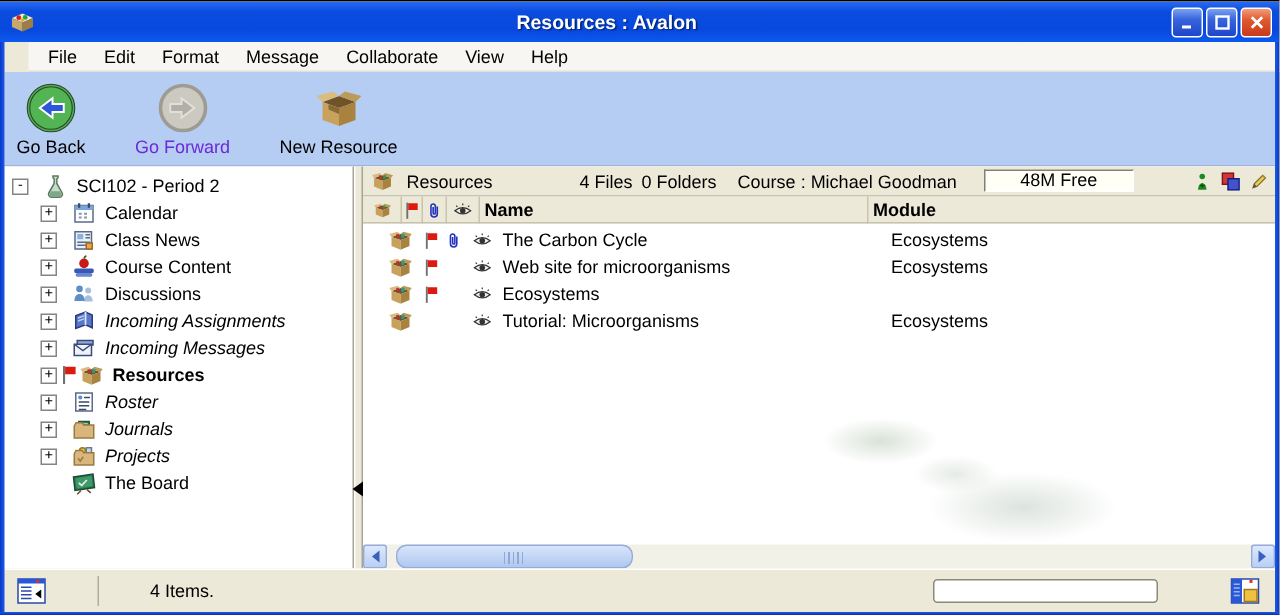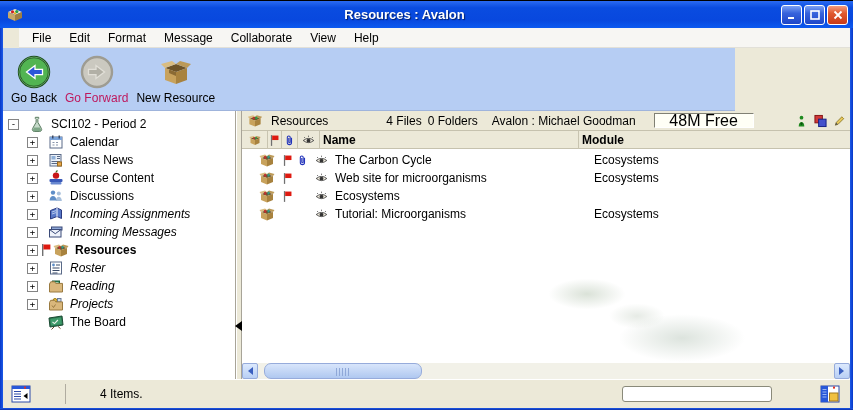--- a/index.html
+++ b/index.html
@@ -17,26 +17,26 @@
   .titlebar .title{color:#fff;font-weight:bold;font-size:13px;text-shadow:1px 1px 1px #02206A;flex:1;white-space:nowrap;text-align:center;}
   .winbtn{width:21px;height:20px;margin-left:2px;border:1px solid #fff;border-radius:3px;
     display:flex;align-items:center;justify-content:center;flex:none;}
   .winbtn.blue{background:linear-gradient(180deg,#7CA1F4 0%,#3763DC 40%,#1E46C8 100%);}
   .winbtn.red{background:linear-gradient(180deg,#F49C7C 0%,#E05A30 40%,#C83A18 100%);}
   
   .menubar{position:absolute;left:3px;top:27px;width:847px;height:20px;background:#F7F6F3;
     display:flex;align-items:center;padding-left:4px;border-bottom:1px solid #E2E0D8;margin-left:16px;}
   .menuitem{padding:2px 9px;white-space:nowrap;}
   
-  .toolbar{position:absolute;left:3px;top:47px;width:732px;height:63px;background:#B6CDF3;
-    display:flex;align-items:flex-start;padding:6px 0 0 6px;border-bottom:1px solid #9FB4DC;}
+  .toolbar{position:absolute;left:3px;top:47px;width:847px;height:63px;background:#B6CDF3;
+    display:flex;align-items:flex-start;padding:6px 0 0 6px;border-bottom:1px solid #9FB4DC;gap:25px;}
   .tbtn{display:flex;flex-direction:column;align-items:center;margin-right:4px;}
   .tbtn .ticonbig{width:38px;height:36px;display:flex;align-items:center;justify-content:center;}
   .tbtn .tlabel{font-size:12px;white-space:nowrap;margin-top:1px;}
-  .tbtn.disabled .tlabel{color:#be185d;}
+  .tbtn.disabled .tlabel{color:#6d28d9;}
   
   .main{position:absolute;left:3px;top:110px;width:847px;height:268px;background:#fff;}
   .treepanel{position:absolute;left:0;top:0;width:233px;height:268px;background:#fff;
     border-right:1px solid #A8A498;padding-top:4px;overflow:hidden;}
   .splitter{position:absolute;left:234px;top:0;width:5px;height:268px;background:#ECE9D8;border-right:1px solid #A8A498;}
   .split-handle{position:absolute;left:227px;top:210px;width:0;height:0;
     border:5px solid transparent;border-right:7px solid #000;}
   
   .trow{display:flex;align-items:center;height:18px;padding-left:24px;white-space:nowrap;cursor:default;}
   .trow.root{padding-left:5px;}
@@ -50,21 +50,21 @@
   .bold{font-weight:bold;}
   .italic{font-style:italic;}
   
   .rightpanel{position:absolute;left:239px;top:0;width:608px;height:268px;background:#fff;}
   .infobar{position:absolute;left:0;top:0;width:608px;height:20px;background:#ECE9D8;
     border-bottom:1px solid #C6C2AE;display:flex;align-items:center;padding:0 4px 0 5px;white-space:nowrap;}
   .infobar .ibicon{width:16px;height:15px;flex:none;margin-right:8px;}
   .ibtext{margin-right:14px;}
   .ibtext.tight{margin-right:6px;margin-left:44px;}
   .freebox{width:100px;height:15px;background:#FFFFF6;border:1px solid;
-    border-color:#808074 #FFF #FFF #808074;font-size:16px;text-align:center;line-height:13px;margin-left:4px;}
+    border-color:#808074 #FFF #FFF #808074;font-size:12px;text-align:center;line-height:13px;margin-left:4px;}
   .ibspacer{flex:1;}
   .ibmini{width:13px;height:14px;flex:none;margin-left:6px;}
   
   .colheader{position:absolute;left:0;top:20px;width:608px;height:18px;background:#ECE9D8;
     border-bottom:1px solid #C6C2AE;display:grid;grid-template-columns:26px 14px 16px 22px 259px 271px;align-items:center;}
   .colheader .hc{height:18px;display:flex;align-items:center;justify-content:center;border-right:1px solid #C8C4B0;}
   .colheader .ht{justify-content:flex-start;padding-left:3px;border-right:1px solid #C8C4B0;font-weight:bold;}
   .colheader .ht:last-child{border-right:none;text-align:right;}
   
   .listrows{position:absolute;left:12px;top:40px;width:608px;height:212px;}
@@ -303,21 +303,21 @@
       </div>
       <div class="trow">
         <span class="texp">+</span>
         <span class="ticon">
             <svg viewBox="0 0 16 16" width="16" height="16">
               <rect x="4.5" y="3" width="7" height="6" fill="#2E8A5A" stroke="#1A5A38"></rect>
               <path d="M5.5 4.5h5M5.5 6h5" stroke="#BFE0CE" stroke-width=".8"></path>
               <path d="M1.5 6l1.2-2.2h4L7.8 5.4H14.5V14h-13z" fill="#D9B77C" stroke="#9A7A40"></path>
             </svg>
           </span>
-        <span class="tlabel italic">Reading</span>
+        <span class="tlabel italic">Journals</span>
       </div>
       <div class="trow">
         <span class="texp">+</span>
         <span class="ticon">
             <svg viewBox="0 0 16 16" width="16" height="16">
               <circle cx="7" cy="4.5" r="2" fill="#E8C040" stroke="#9A7A10"></circle>
               <rect x="9.5" y="2.5" width="3.5" height="3.5" fill="#C8D8E8" stroke="#6A7A98"></rect>
               <path d="M1.5 6.5l1.2-2.2h4l1.1 1.6H14.5V14h-13z" fill="#D9B77C" stroke="#9A7A40"></path>
               <path d="M4 9.5l1.5 2 2-3" stroke="#9A7A40" fill="none"></path>
             </svg>
@@ -351,21 +351,21 @@
               <polygon points="14,6 14,12 8,14.5 8,8" fill="#A8823E"></polygon>
               <polygon points="2,6 0.5,4 6,2.5 8,4" fill="#D9BC80"></polygon>
               <polygon points="14,6 15.5,4 10,2.5 8,4" fill="#BC9A58"></polygon>
               <rect x="5.5" y="4.2" width="2" height="2.6" fill="#C03030" transform="rotate(-15 6.5 5.5)"></rect>
               <rect x="8.5" y="4" width="2" height="2.6" fill="#28A048" transform="rotate(12 9.5 5.3)"></rect>
             </svg>
           </span>
         <span class="ibtext">Resources</span>
         <span class="ibtext tight">4 Files</span>
         <span class="ibtext">0 Folders</span>
-        <span class="ibtext">Avalon : Michael Goodman</span>
+        <span class="ibtext">Course : Michael Goodman</span>
         <span class="freebox">48M Free</span>
         <span class="ibspacer"></span>
         <span class="ibmini">
             <svg viewBox="0 0 14 14" width="13" height="14">
               <circle cx="7" cy="3.4" r="2" fill="#1F8A1F"></circle>
               <path d="M4 13c0-3 1.3-4.8 3-4.8s3 1.8 3 4.8z" fill="#1F8A1F"></path>
               <path d="M7 8.5v3M5.2 10h3.6" stroke="#0A4A0A" stroke-width=".8"></path>
             </svg>
           </span>
         <span class="ibmini">

